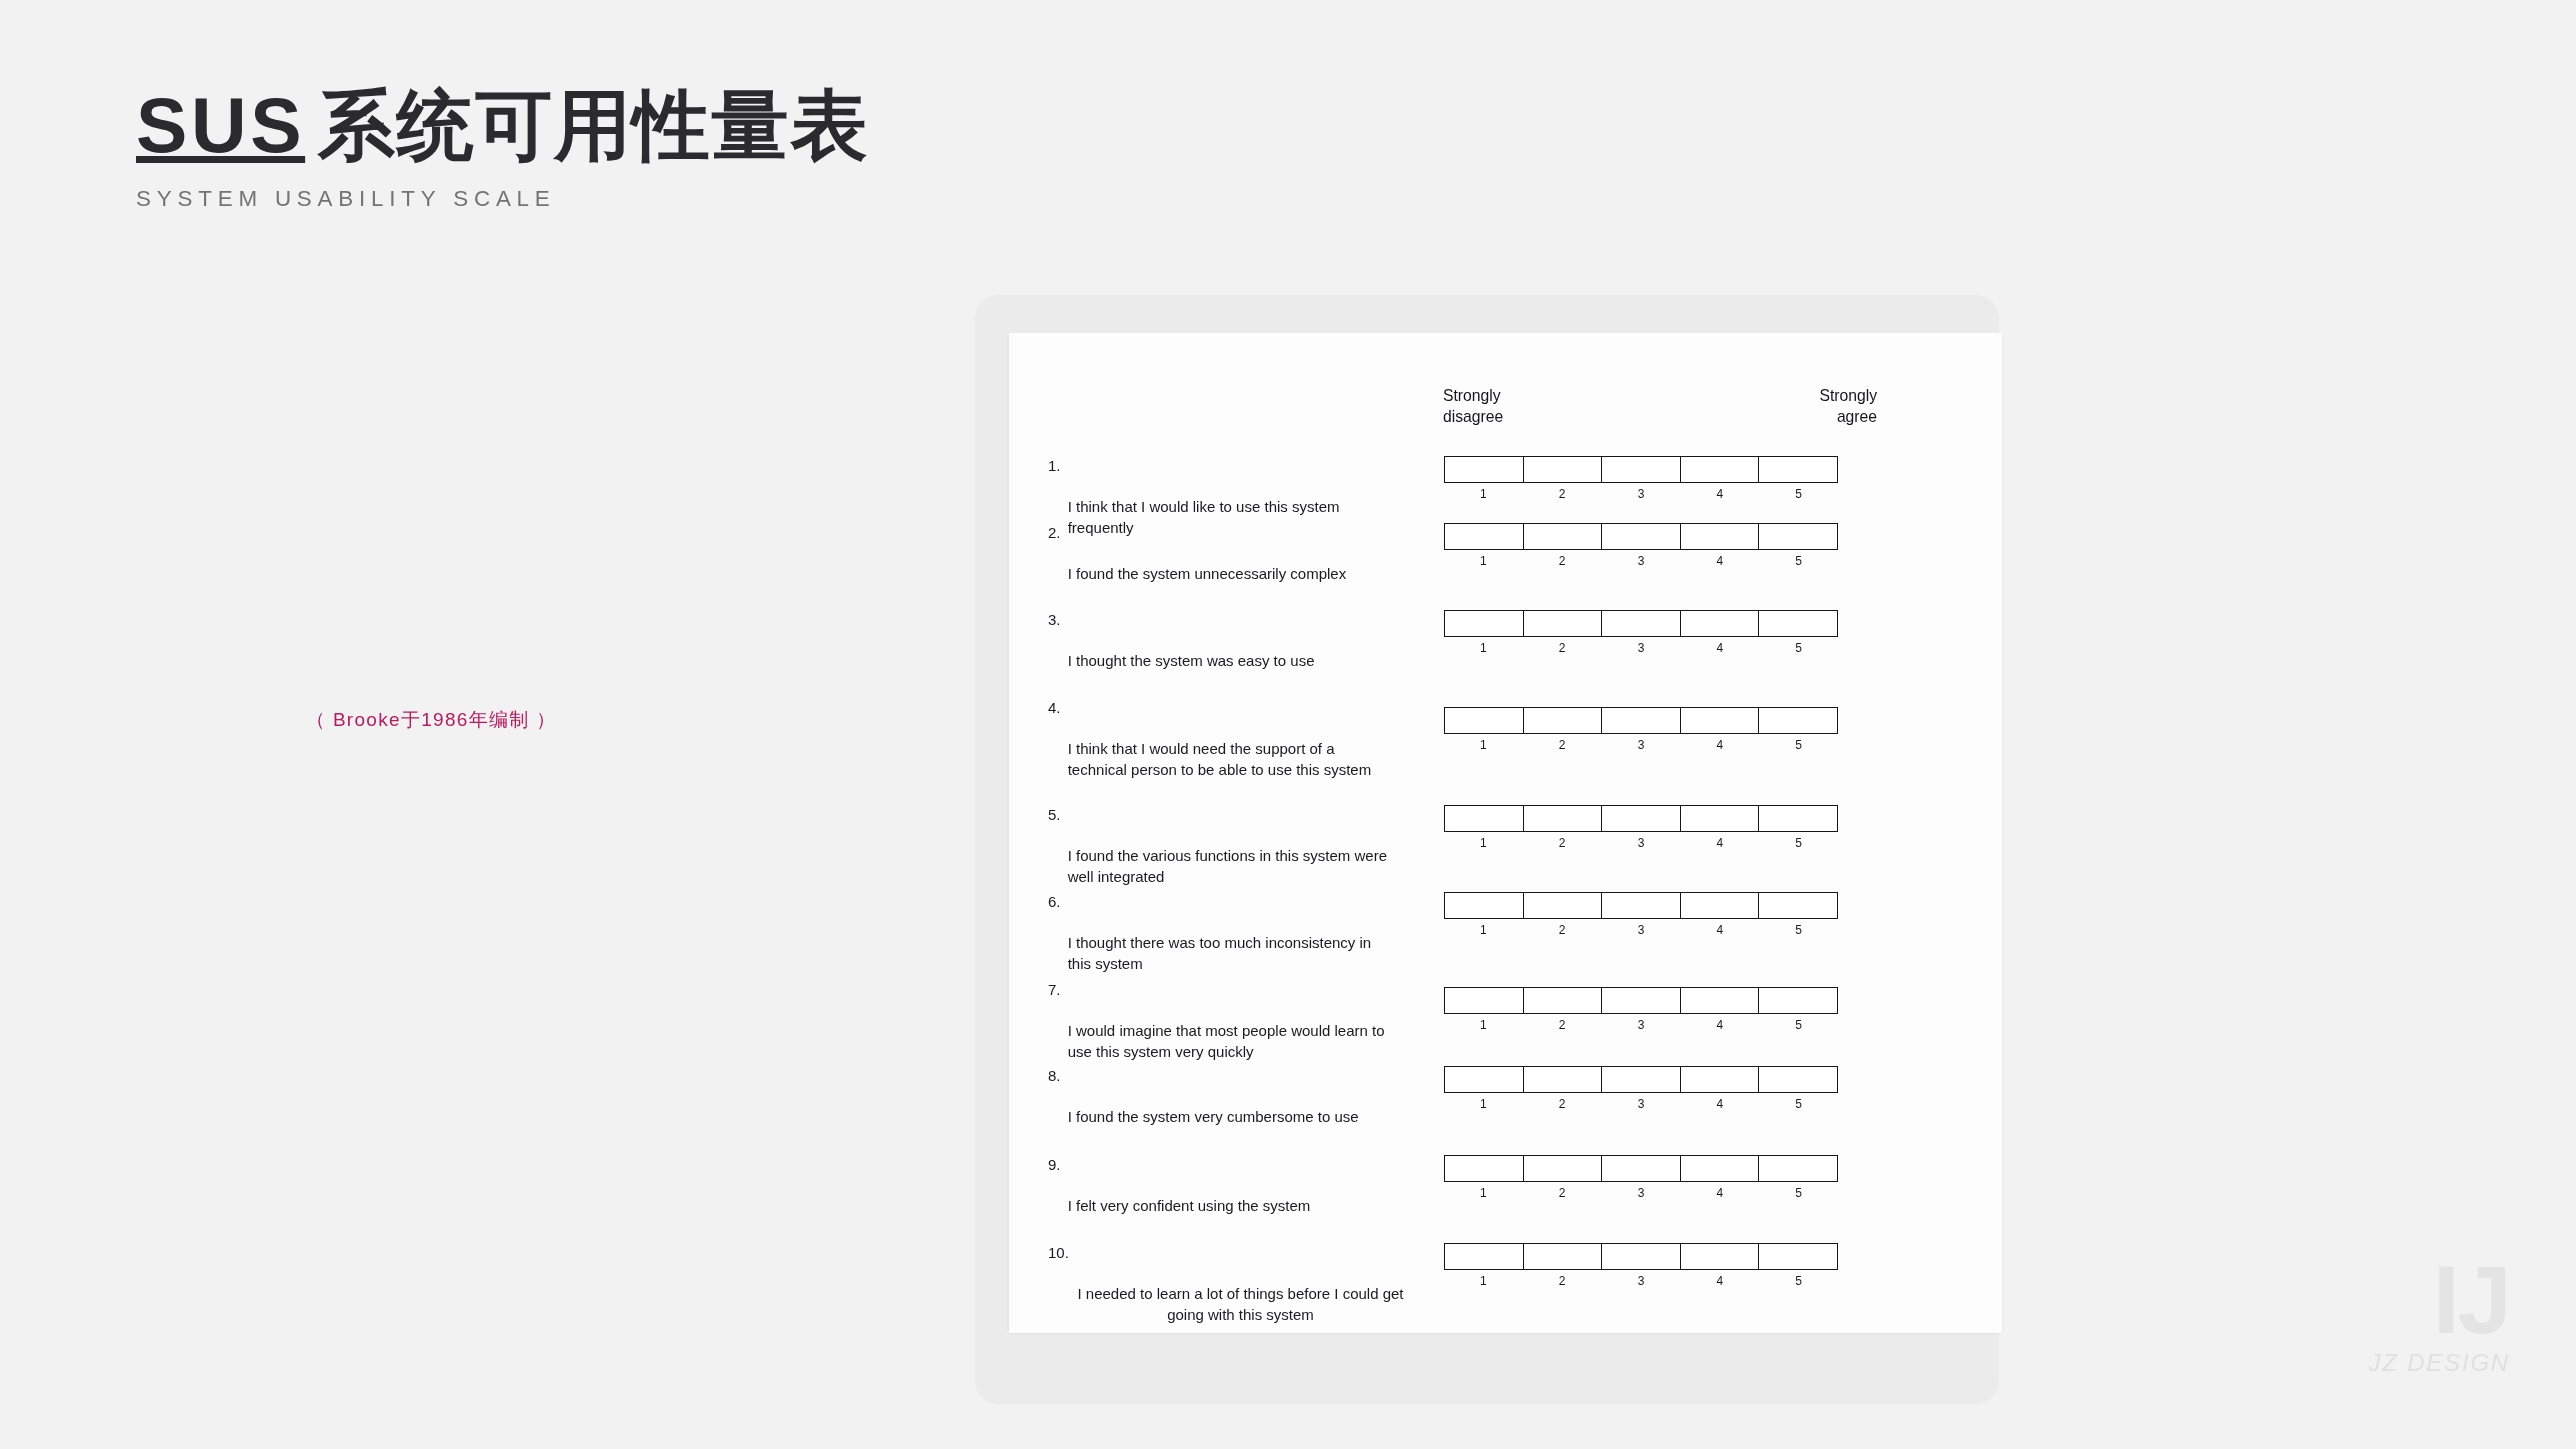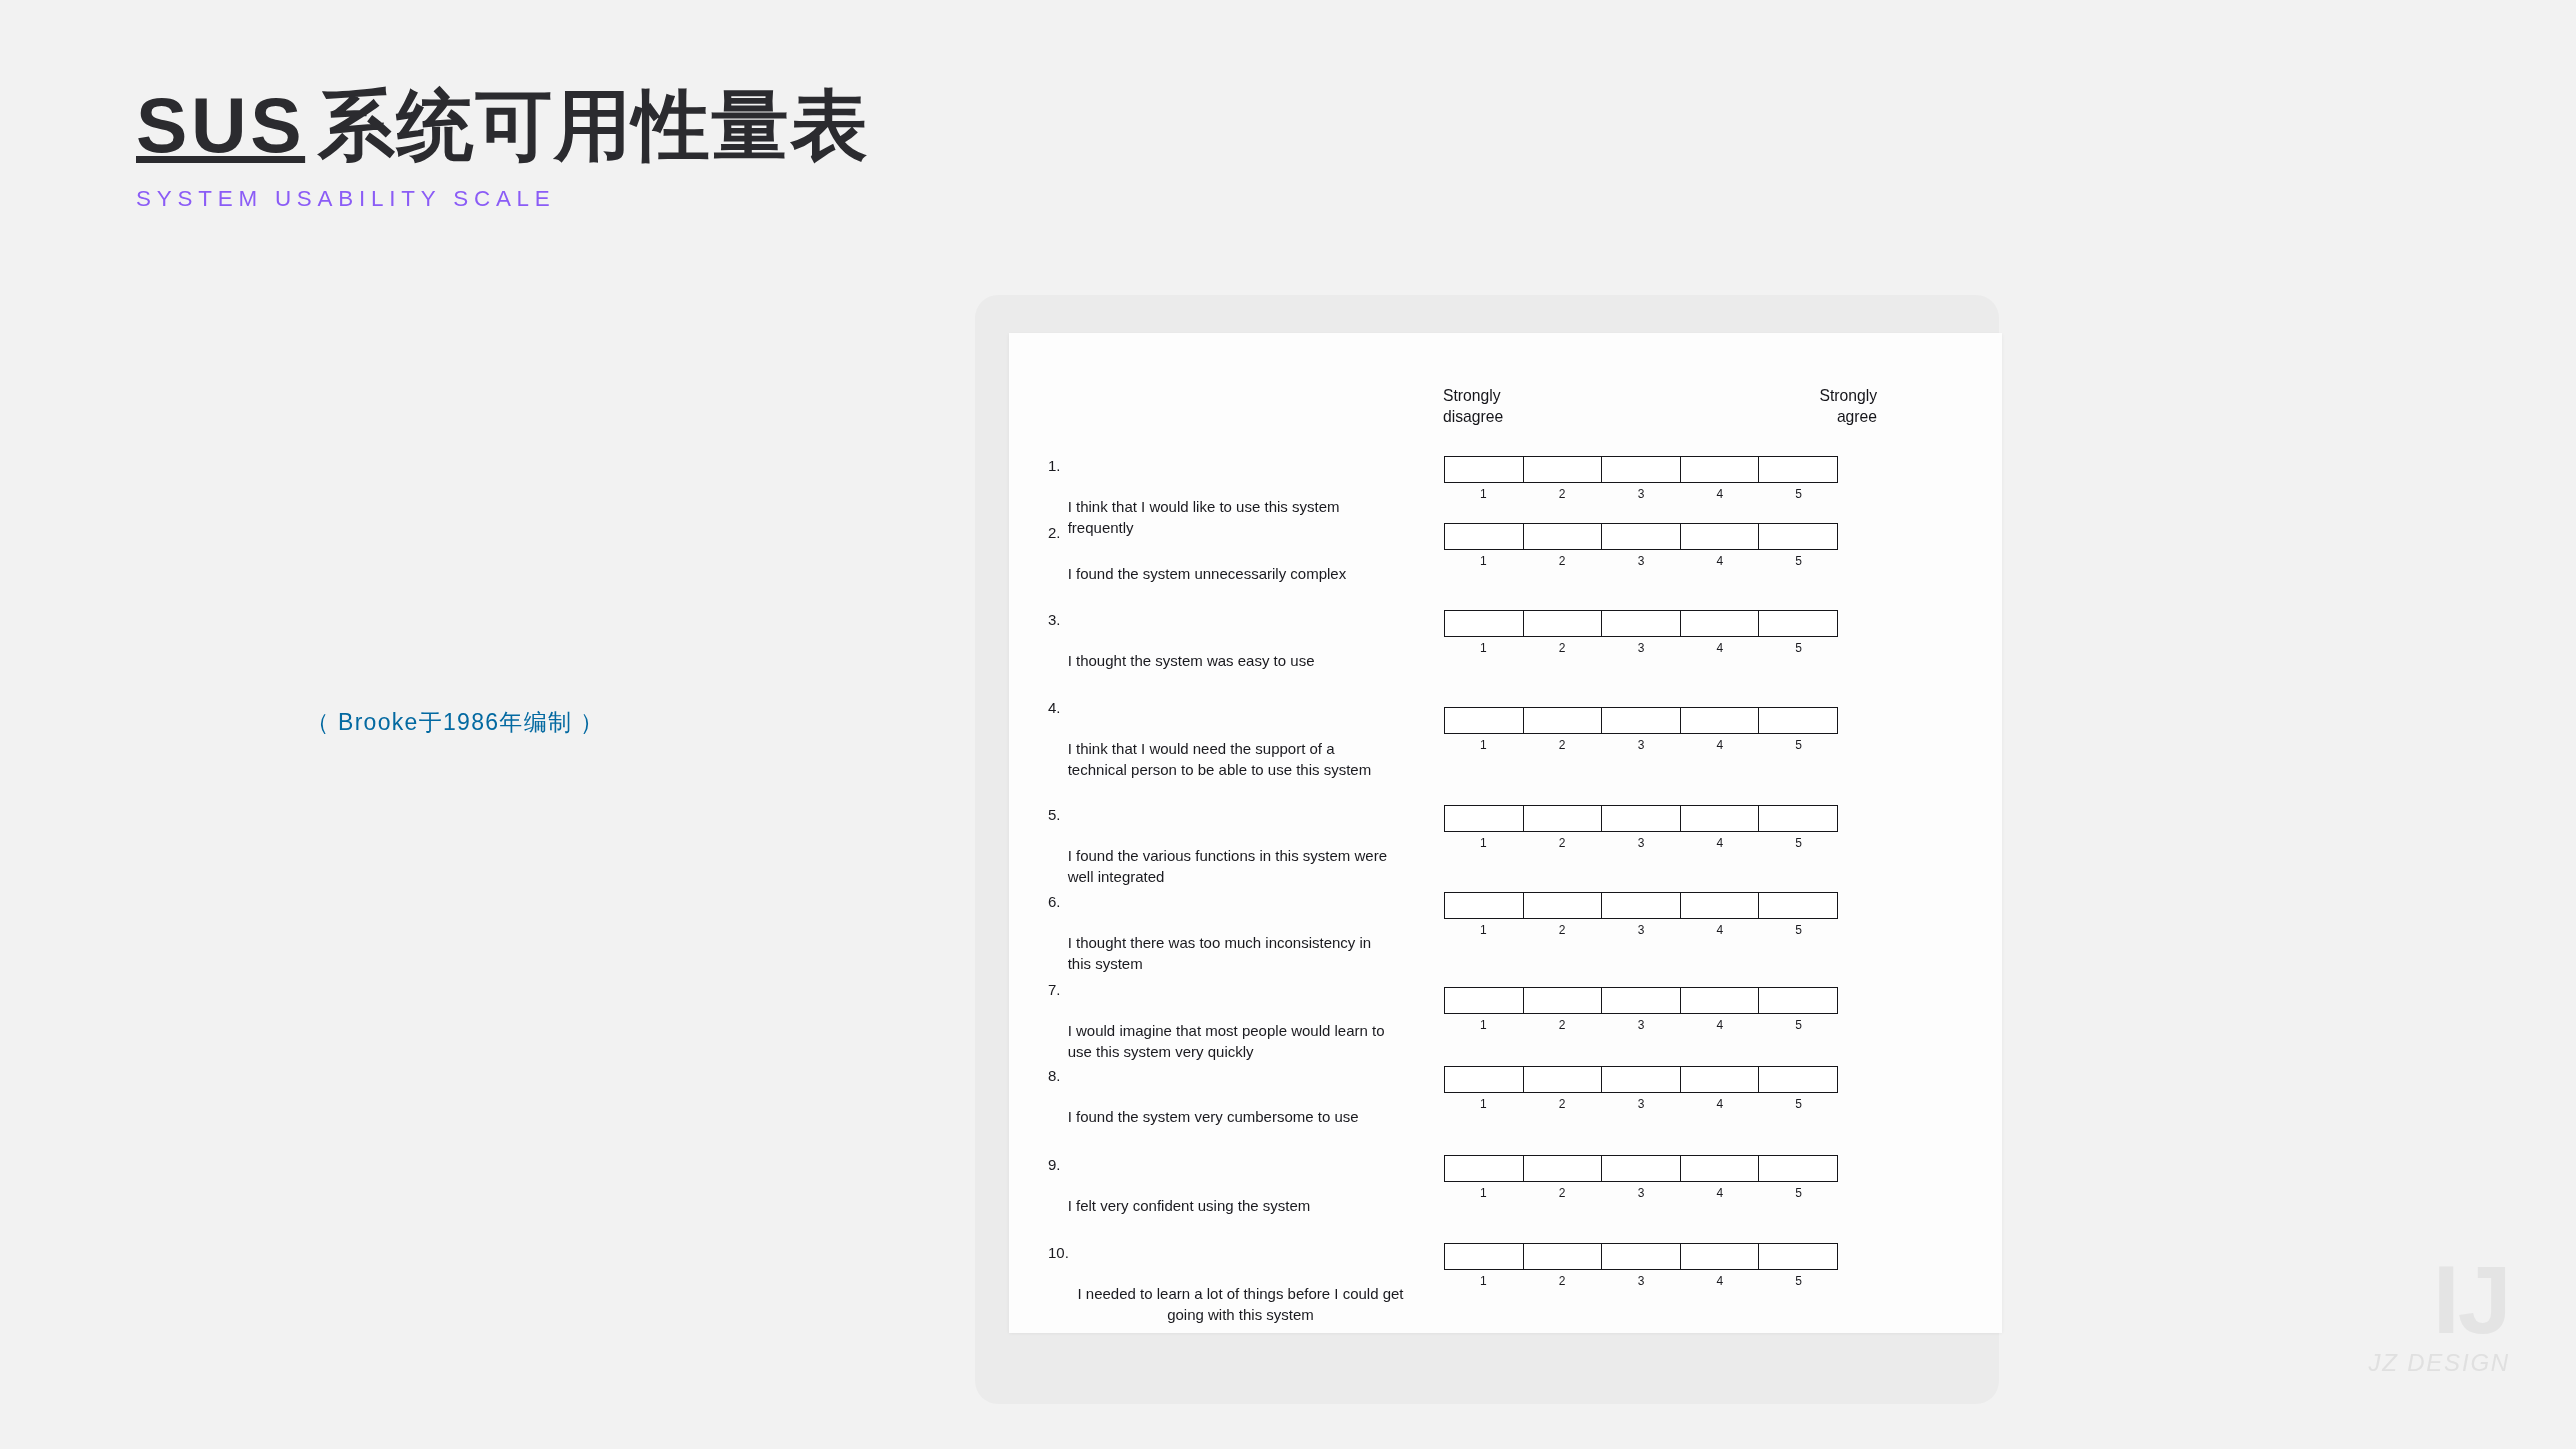--- a/index.html
+++ b/index.html
@@ -31,32 +31,32 @@
   }
   .title-main .title-en {
     letter-spacing: 3.6px;
     margin-right: 12.5px;
     text-decoration: underline;
   }
   .title-sub {
     margin-top: 19.7px;
     font-size: 22.4px;
     letter-spacing: 5.8px;
-    color: #8b5cf6;
+    color: #737373;
     font-weight: normal;
     white-space: nowrap;
   }
 
   
   .credit-line {
     position: absolute;
     left: 306px;
     top: 707px;
-    font-size: 23px;
-    color: #0369a1;
+    font-size: 19px;
+    color: #be185d;
     letter-spacing: 1.3px;
     white-space: nowrap;
   }
 
   
   .card-shell {
     position: absolute;
     left: 975px;
     top: 295px;
     width: 1024px;

